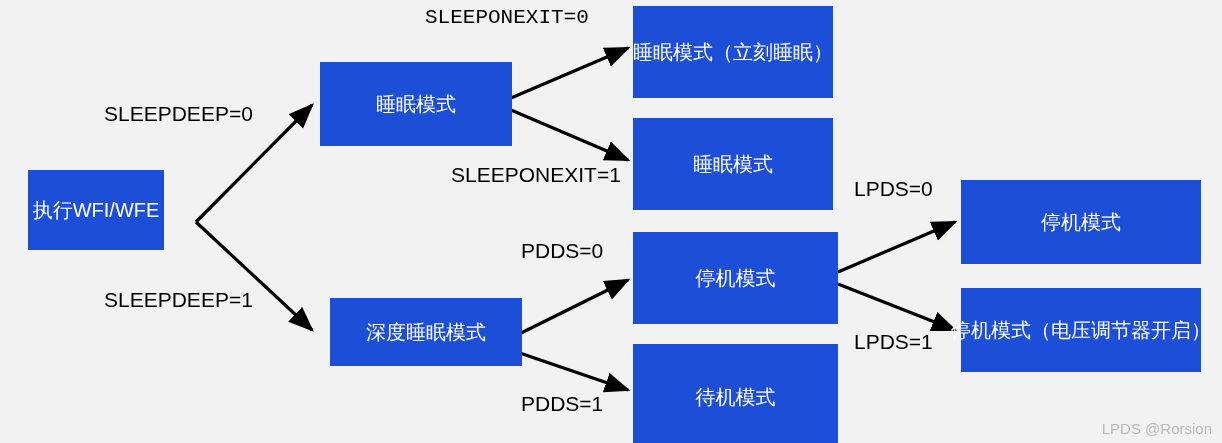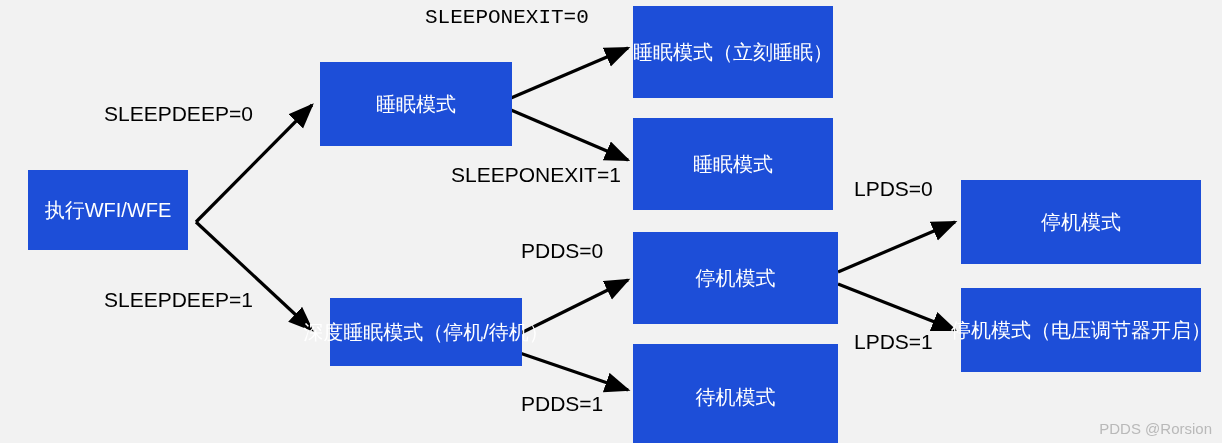--- a/index.html
+++ b/index.html
@@ -59,41 +59,40 @@
       <path d="M196,222 L312,330"></path>
       <path d="M511,98 L628,48"></path>
       <path d="M511,110 L628,160"></path>
       <path d="M511,338 L628,280"></path>
       <path d="M511,350 L628,390"></path>
       <path d="M838,272 L955,222"></path>
       <path d="M838,284 L955,330"></path>
     </g>
   </svg>
 
-  <div class="node" style="left:28px;top:170px;width:160px;height:80px;">
+  <div class="node" style="left:28px;top:170px;width:136px;height:80px;">
     <span class="ln">执行</span>
     <span class="ln">WFI/WFE</span>
   </div>
 
   <div class="node" style="left:320px;top:62px;width:192px;height:84px;">
     <span class="ln">睡眠模式</span>
   </div>
 
   <div class="node" style="left:633px;top:6px;width:200px;height:92px;">
     <span class="ln">睡眠模式</span>
     <span class="ln">（立刻睡眠）</span>
   </div>
 
   <div class="node" style="left:633px;top:118px;width:200px;height:92px;">
     <span class="ln">睡眠模式</span>
   </div>
 
   <div class="node" style="left:320px;top:298px;width:192px;height:68px;margin-left:10px;">
     <span class="ln">深度睡眠模式</span>
-    <span class="ln">（停机/待机）</span>
   </div>
 
   <div class="node" style="left:633px;top:232px;width:205px;height:92px;">
     <span class="ln">停机模式</span>
   </div>
 
   <div class="node" style="left:633px;top:344px;width:205px;height:107px;">
     <span class="ln">待机模式</span>
   </div>
 
@@ -108,14 +107,14 @@
 
   <div class="edge-label" style="left:104px;top:102px;">SLEEPDEEP=0</div>
   <div class="edge-label" style="left:104px;top:288px;">SLEEPDEEP=1</div>
   <div class="edge-label" style="left:425px;top:6px;font-family:Liberation Mono, monospace;">SLEEPONEXIT=0</div>
   <div class="edge-label" style="left:425px;top:163px;margin-left:26px;">SLEEPONEXIT=1</div>
   <div class="edge-label" style="left:521px;top:239px;">PDDS=0</div>
   <div class="edge-label" style="left:521px;top:392px;">PDDS=1</div>
   <div class="edge-label" style="left:854px;top:177px;">LPDS=0</div>
   <div class="edge-label" style="left:854px;top:330px;">LPDS=1</div>
 
-  <div class="watermark">PDDS @Rorsion</div>
+  <div class="watermark">LPDS @Rorsion</div>
 </div>
 
 </body></html>

